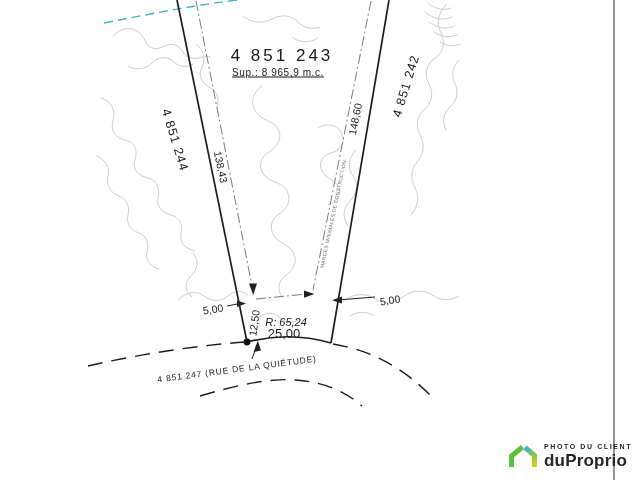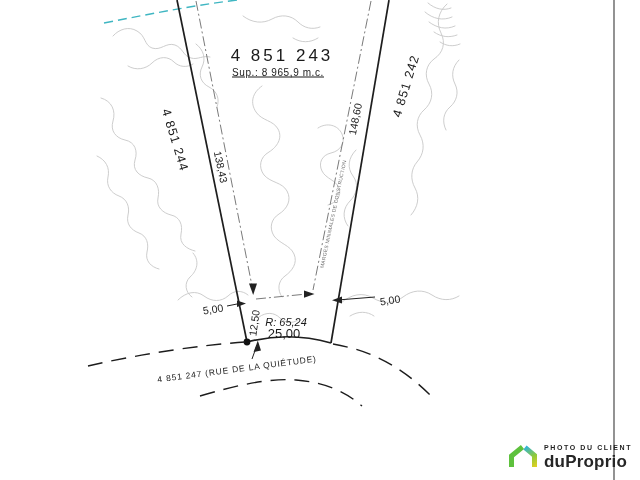--- a/index.html
+++ b/index.html
@@ -16,21 +16,21 @@
   .lbl-dim-left{font-size:10.5px;transform:translate(-50%,-50%) rotate(78deg);}
   .lbl-dim-right{font-size:10.5px;transform:translate(-50%,-50%) rotate(-79deg);}
   .lbl-margin-note{font-size:5px;letter-spacing:0.3px;color:#6d6d6d;transform:translate(-50%,-50%) rotate(-78deg);}
   .lbl-setback-l{font-size:10.5px;transform:translate(-50%,-50%) rotate(-9deg);}
   .lbl-setback-r{font-size:10.5px;transform:translate(-50%,-50%) rotate(-8deg);}
   .lbl-front{font-size:10.5px;transform:translate(-50%,-50%) rotate(-82deg);}
   .lbl-radius{font-size:11px;font-style:italic;}
   .lbl-frontage{font-size:13px;}
   .lbl-street{font-size:8.5px;letter-spacing:0.8px;transform:translate(-50%,-50%) rotate(-7.5deg);}
   .watermark{
-    position:absolute;left:508px;top:443px;display:flex;align-items:center;gap:6px;
+    position:absolute;left:508px;top:443px;display:flex;align-items:flex-start;gap:6px;
   }
   .wm-text{display:flex;flex-direction:column;line-height:1;}
   .wm-tagline{font-size:7px;font-weight:bold;letter-spacing:1.6px;color:#1f1f1f;margin-bottom:2px;}
   .wm-brand{font-size:17px;font-weight:bold;color:#262626;letter-spacing:0.2px;}
 </style>
 </head>
 <body>
 
 <div class="canvas">
 

